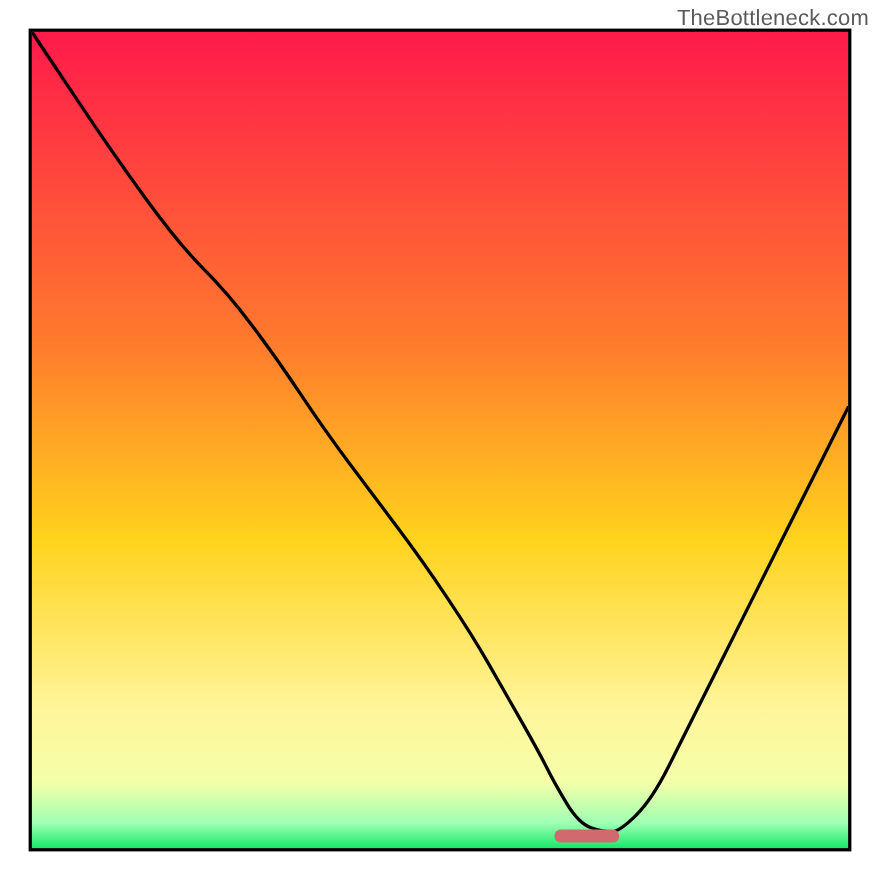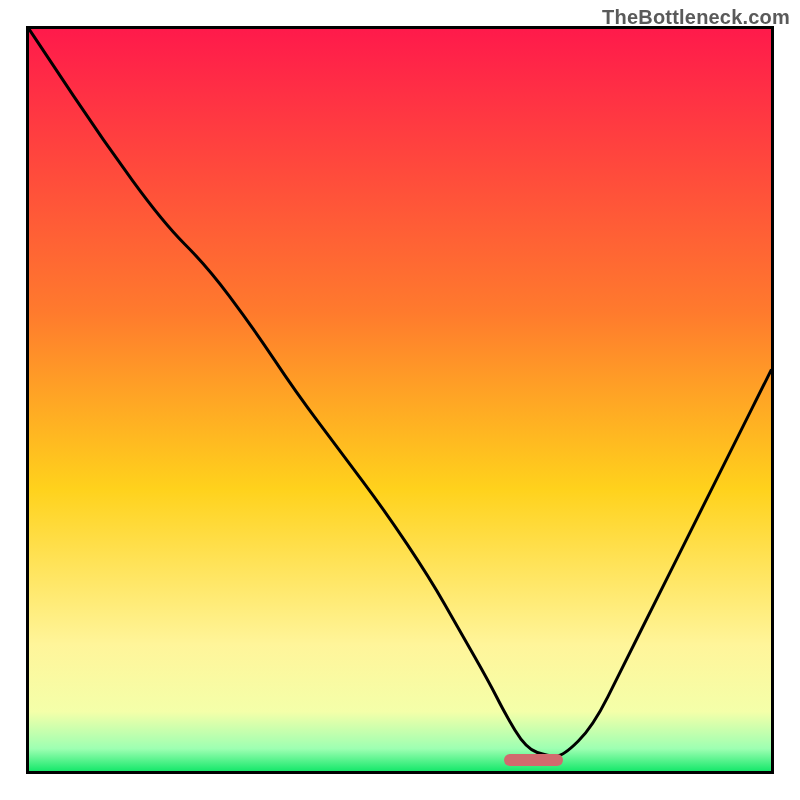--- a/index.html
+++ b/index.html
@@ -9,21 +9,21 @@
     height: 800px;
     background: #ffffff;
     overflow: hidden;
     font-family: Arial, Helvetica, sans-serif;
   }
   .watermark {
     position: absolute;
     top: 6px;
     right: 10px;
     font-size: 20px;
-    font-weight: 700;
+    font-weight: 400;
     color: #5a5a5a;
     letter-spacing: 0.2px;
     z-index: 5;
   }
   .plot-area {
     position: absolute;
     left: 26px;
     top: 26px;
     width: 748px;
     height: 748px;

